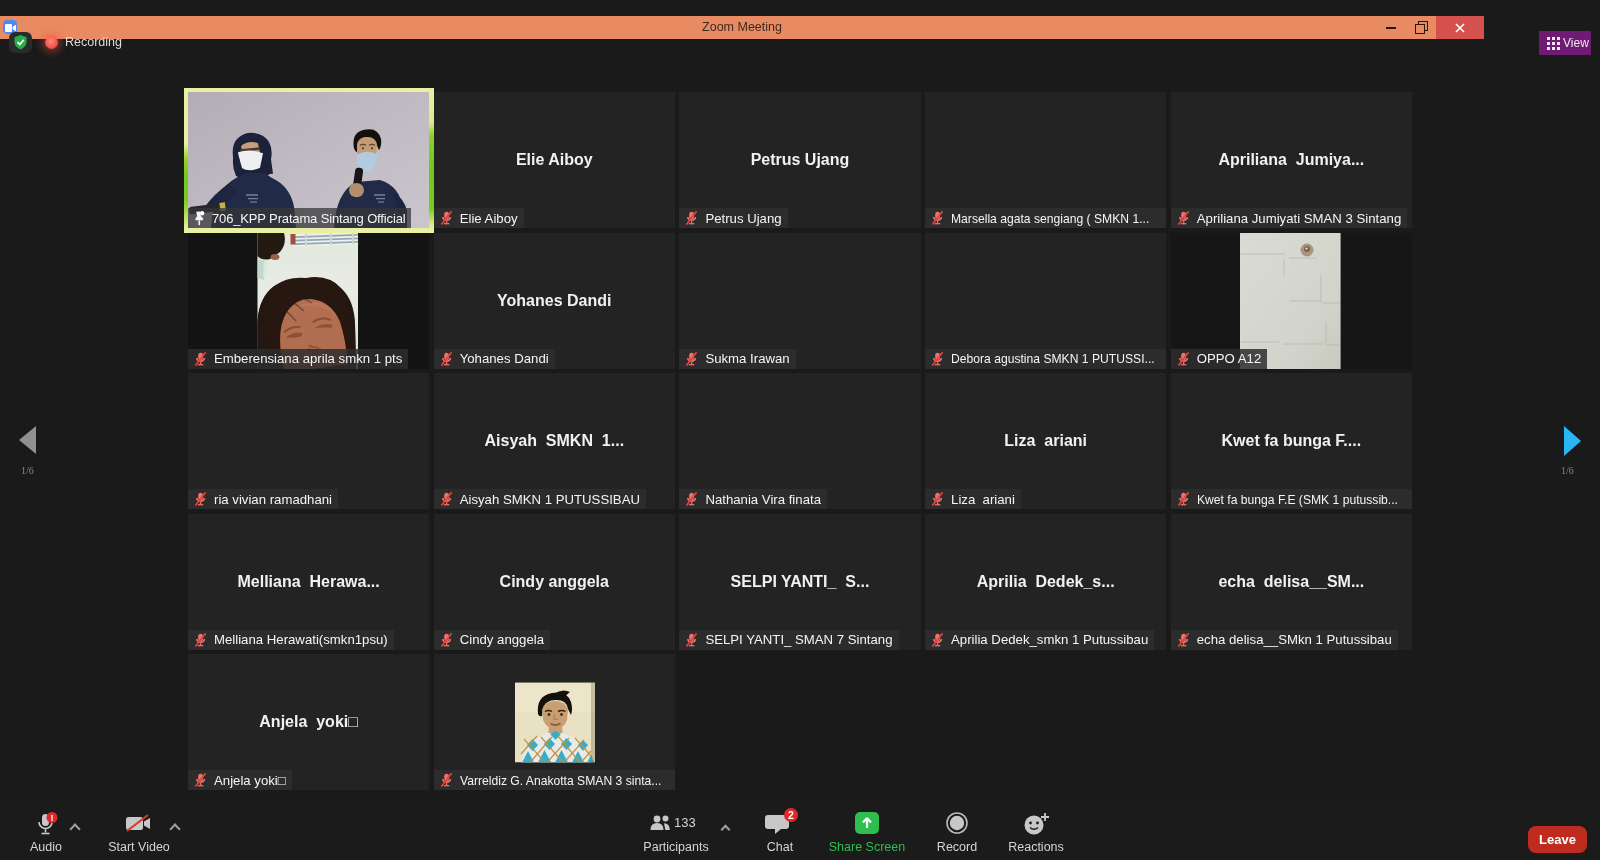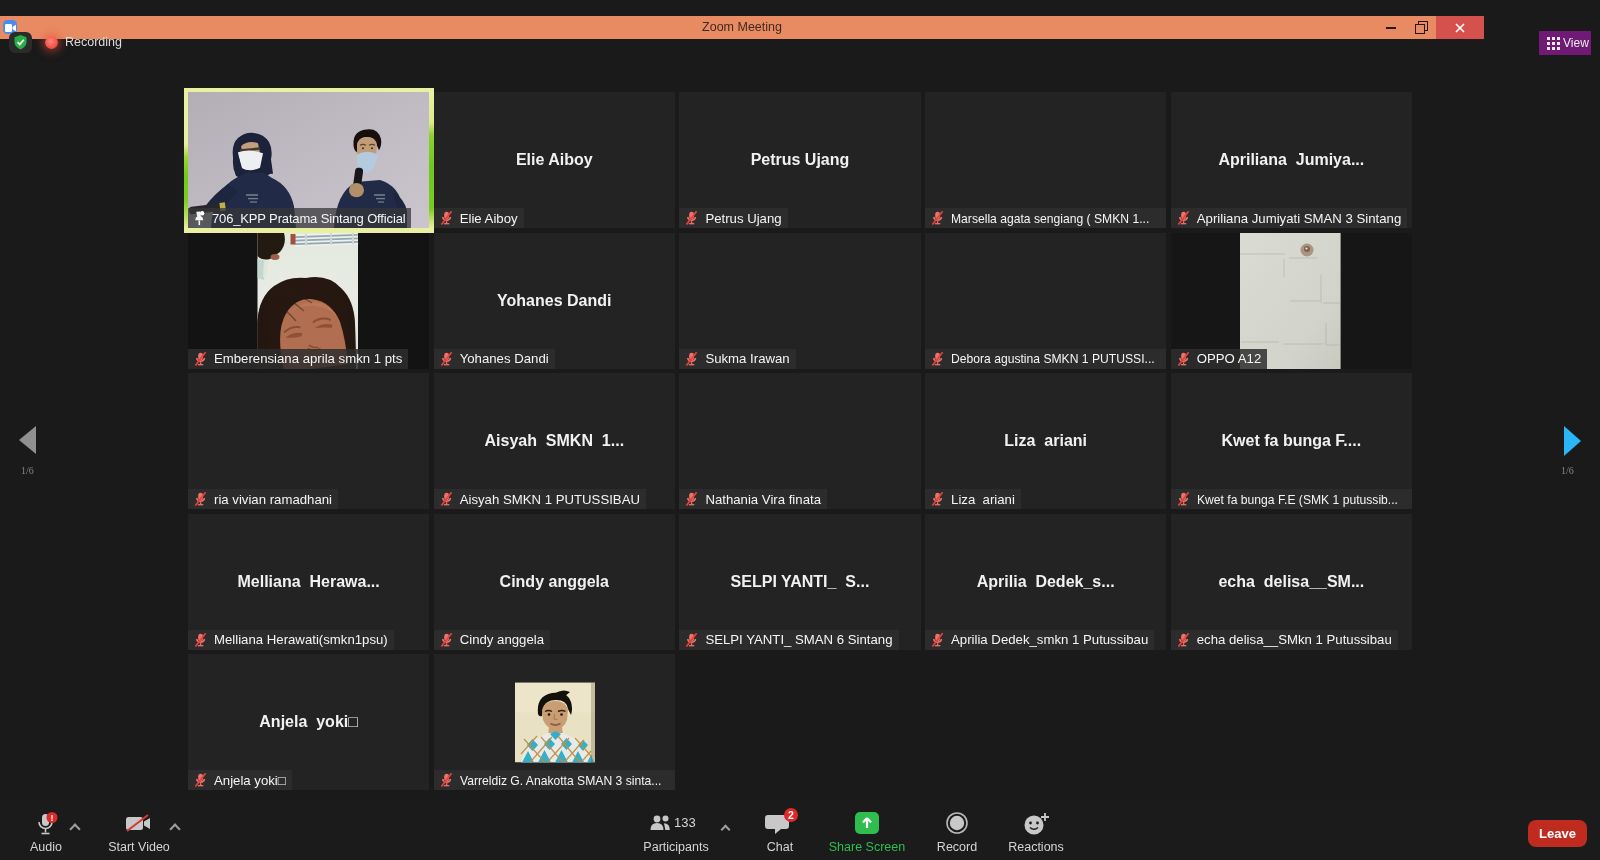--- a/index.html
+++ b/index.html
@@ -57,21 +57,21 @@
   .arrowL { position:absolute; left:19px; top:426px; width:0; height:0;
     border-top:14px solid transparent; border-bottom:14px solid transparent; border-right:17px solid #909090; }
   .arrowR { position:absolute; left:1564px; top:426px; width:0; height:0;
     border-top:15px solid transparent; border-bottom:15px solid transparent; border-left:17px solid #29b5f6; }
   .pnum { position:absolute; top:465px; font-size:10px; color:#8b857e;font-family:Liberation Serif, serif; }
   
   .toolbar { position:absolute; left:0; top:800px; width:1600px; height:60px; background:#1b1b1b; }
   .tb-item { position:absolute; text-align:center; color:#d4d4d4; font-size:12.5px; }
   .tb-label { position:absolute; left:50%; transform:translateX(-50%); top:40px; white-space:nowrap; }
   .chev { position:absolute; width:8px; height:8px; border-top:2px solid #9f9f9f; border-right:2px solid #9f9f9f; transform:rotate(-45deg); }
-  .leave { position:absolute; left:1528px; top:20px; width:59px; height:27px; background:#bd2700;
+  .leave { position:absolute; left:1528px; top:26px; width:59px; height:27px; background:#bd2700;
     background:#c02b20; border-radius:8px; color:#fff; font-size:13px; font-weight:bold;
     text-align:center; line-height:27px; }
 </style>
 </head>
 <body>
 
 <div class="titlebar">
   <div class="zicon">
       <svg width="11" height="8">
         <path d="M0 1.2 Q0 0 1.2 0 L5.8 0 Q7 0 7 1.2 L7 6.8 Q7 8 5.8 8 L1.2 8 Q0 8 0 6.8 Z M7.6 3 L10.2 1 Q11 .6 11 1.6 L11 6.4 Q11 7.4 10.2 7 L7.6 5 Z" fill="#fff"></path>
@@ -467,21 +467,21 @@
       <div class="inner">
         <div class="cname">SELPI YANTI_  S...</div>
         <div class="nlabel">
           <svg class="micoff" width="13" height="14" viewBox="0 0 13 14">
             <rect x="4.2" y="0.8" width="4.8" height="7.6" rx="2.4" fill="#ee716a"></rect>
             <path d="M2.6 6 a4.1 4.1 0 0 0 8 0" stroke="#ee716a" stroke-width="1.4" fill="none"></path>
             <path d="M6.6 10.2 L6.6 12.1" stroke="#ee716a" stroke-width="1.4"></path>
             <path d="M3.9 12.7 L9.3 12.7" stroke="#ee716a" stroke-width="1.3"></path>
             <path d="M11.6 0.2 L1.4 13.6" stroke="#e2423a" stroke-width="1.7"></path>
           </svg>
-          <span class="txt">SELPI YANTI_ SMAN 6 Sintang</span>
+          <span class="txt">SELPI YANTI_ SMAN 7 Sintang</span>
         </div>
       </div>
     </div>
     <div class="tile">
       <div class="inner">
         <div class="cname">Aprilia  Dedek_s...</div>
         <div class="nlabel">
           <svg class="micoff" width="13" height="14" viewBox="0 0 13 14">
             <rect x="4.2" y="0.8" width="4.8" height="7.6" rx="2.4" fill="#ee716a"></rect>
             <path d="M2.6 6 a4.1 4.1 0 0 0 8 0" stroke="#ee716a" stroke-width="1.4" fill="none"></path>

